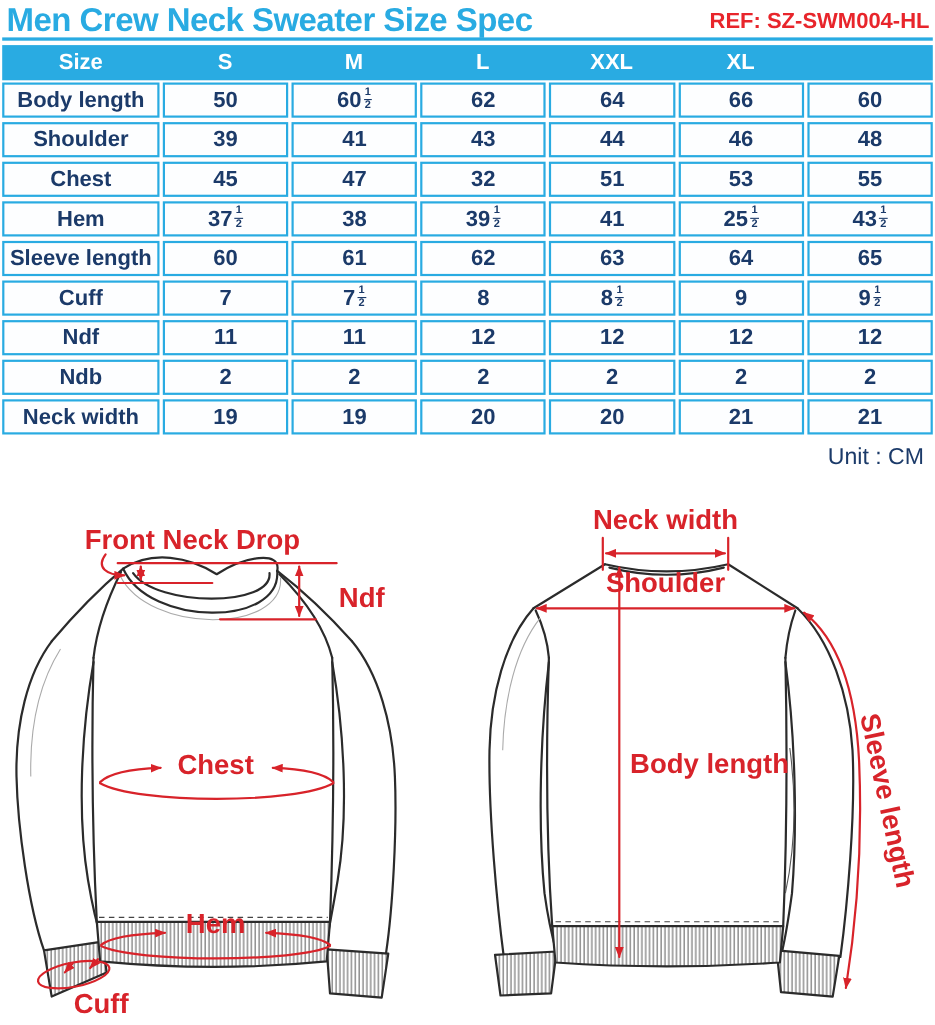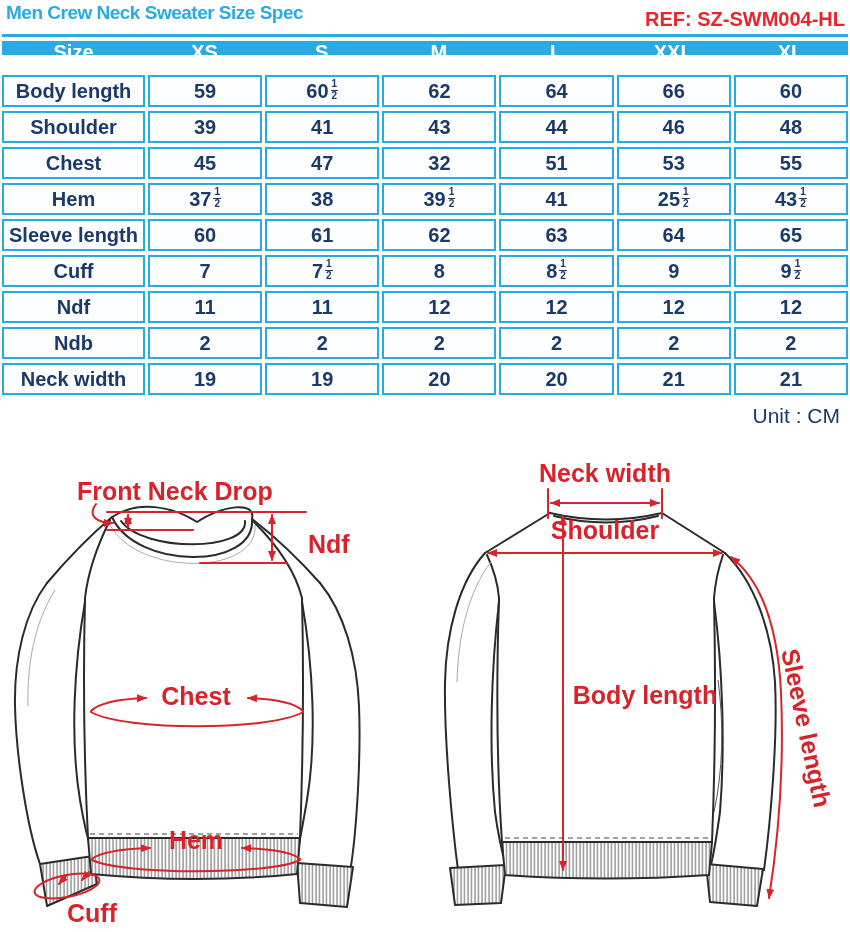--- a/index.html
+++ b/index.html
@@ -1,27 +1,27 @@
 <!DOCTYPE html>
 <html><head>
 <meta charset="utf-8">
 <style>
   html,body{margin:0;padding:0;background:#ffffff;}
   .stage{position:relative;width:850px;height:932px;background:#ffffff;overflow:hidden;
          font-family:"Liberation Sans", sans-serif;}
 
   
-  .title{position:absolute;left:6px;top:2px;font-size:19px;font-weight:bold;
+  .title{position:absolute;left:6px;top:2px;font-size:30px;font-weight:bold;
          letter-spacing:-0.5px;color:#29abe2;white-space:nowrap;}
   .ref{position:absolute;right:5px;top:8px;font-size:20px;font-weight:bold;
        color:#e8252b;white-space:nowrap;}
   .topline{position:absolute;left:2px;top:34px;width:846px;height:3px;background:#29abe2;}
 
   
-  .thead{position:absolute;left:2px;top:41px;width:846px;height:14px;background:#29abe2;
+  .thead{position:absolute;left:2px;top:41px;width:846px;height:32px;background:#29abe2;
          display:grid;grid-template-columns:143px repeat(6,1fr);column-gap:2px;}
   .thead .hcell{display:flex;align-items:center;justify-content:center;
                 color:#ffffff;font-size:20px;font-weight:bold;}
   .tbody{position:absolute;left:2px;top:75px;width:846px;
          display:grid;grid-template-columns:143px repeat(6,1fr);
          grid-auto-rows:32px;gap:4px 3px;}
   .trow{display:contents;}
   .cell{box-sizing:border-box;border:2px solid #29abe2;background:#fdfeff;
         display:flex;align-items:center;justify-content:center;
         color:#1b3a69;font-size:20px;font-weight:bold;}
@@ -52,29 +52,28 @@
 <body>
 
 <div class="stage">
 
   <div class="title">Men Crew Neck Sweater Size Spec</div>
   <div class="ref">REF: SZ-SWM004-HL</div>
   <div class="topline"></div>
 
   <div class="thead">
       <div class="hcell">Size</div>
-      <div class="hcell">XS</div>
       <div class="hcell">S</div>
       <div class="hcell">M</div>
       <div class="hcell">L</div>
       <div class="hcell">XXL</div>
       <div class="hcell">XL</div>
     </div>
   <div class="tbody">
-      <div class="trow"><div class="cell">Body length</div><div class="cell">59</div><div class="cell">
+      <div class="trow"><div class="cell">Body length</div><div class="cell">50</div><div class="cell">
           <span>60</span>
           <span class="frac">
             <span class="fn">1</span>
             <span class="fd">2</span>
           </span>
         </div><div class="cell">62</div><div class="cell">64</div><div class="cell">66</div><div class="cell">60</div></div>
       <div class="trow"><div class="cell">Shoulder</div><div class="cell">39</div><div class="cell">41</div><div class="cell">43</div><div class="cell">44</div><div class="cell">46</div><div class="cell">48</div></div>
       <div class="trow"><div class="cell">Chest</div><div class="cell">45</div><div class="cell">47</div><div class="cell">32</div><div class="cell">51</div><div class="cell">53</div><div class="cell">55</div></div>
       <div class="trow"><div class="cell">Hem</div><div class="cell">
           <span>37</span>

